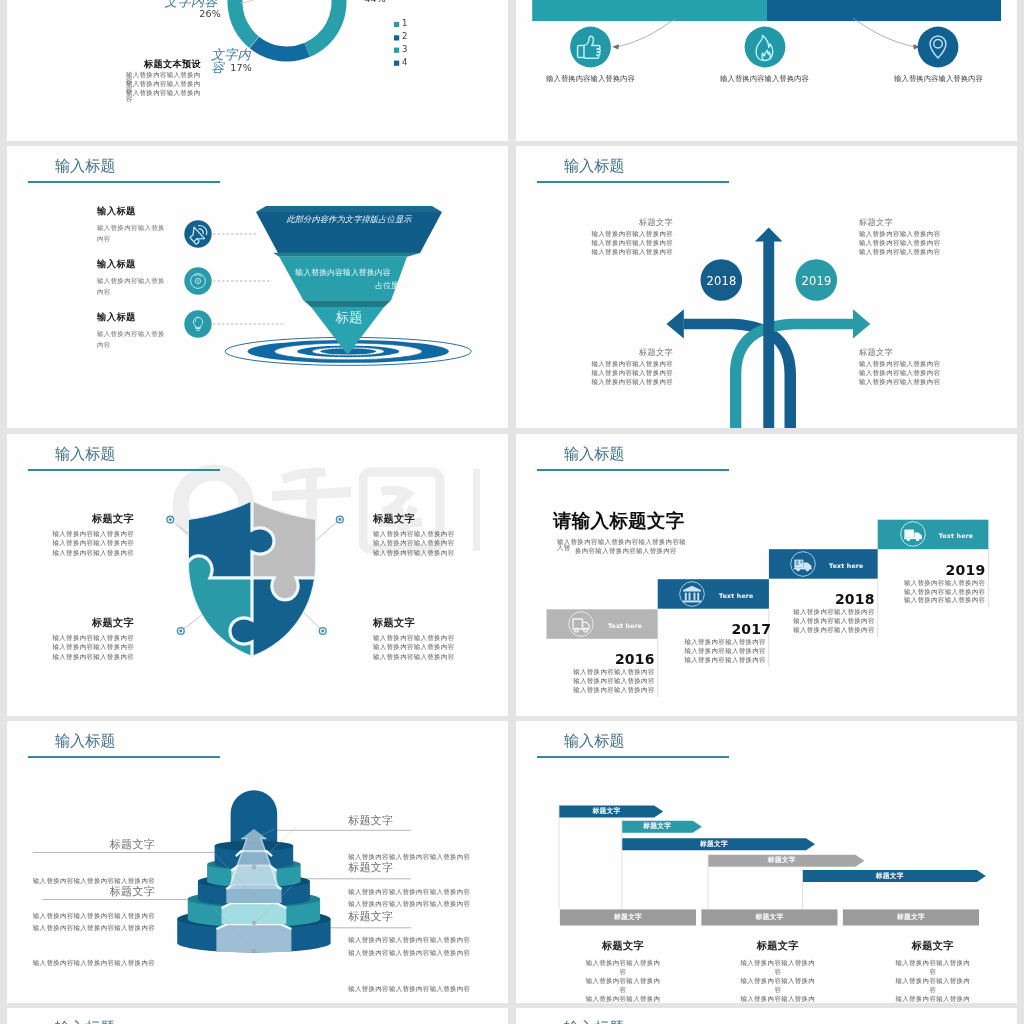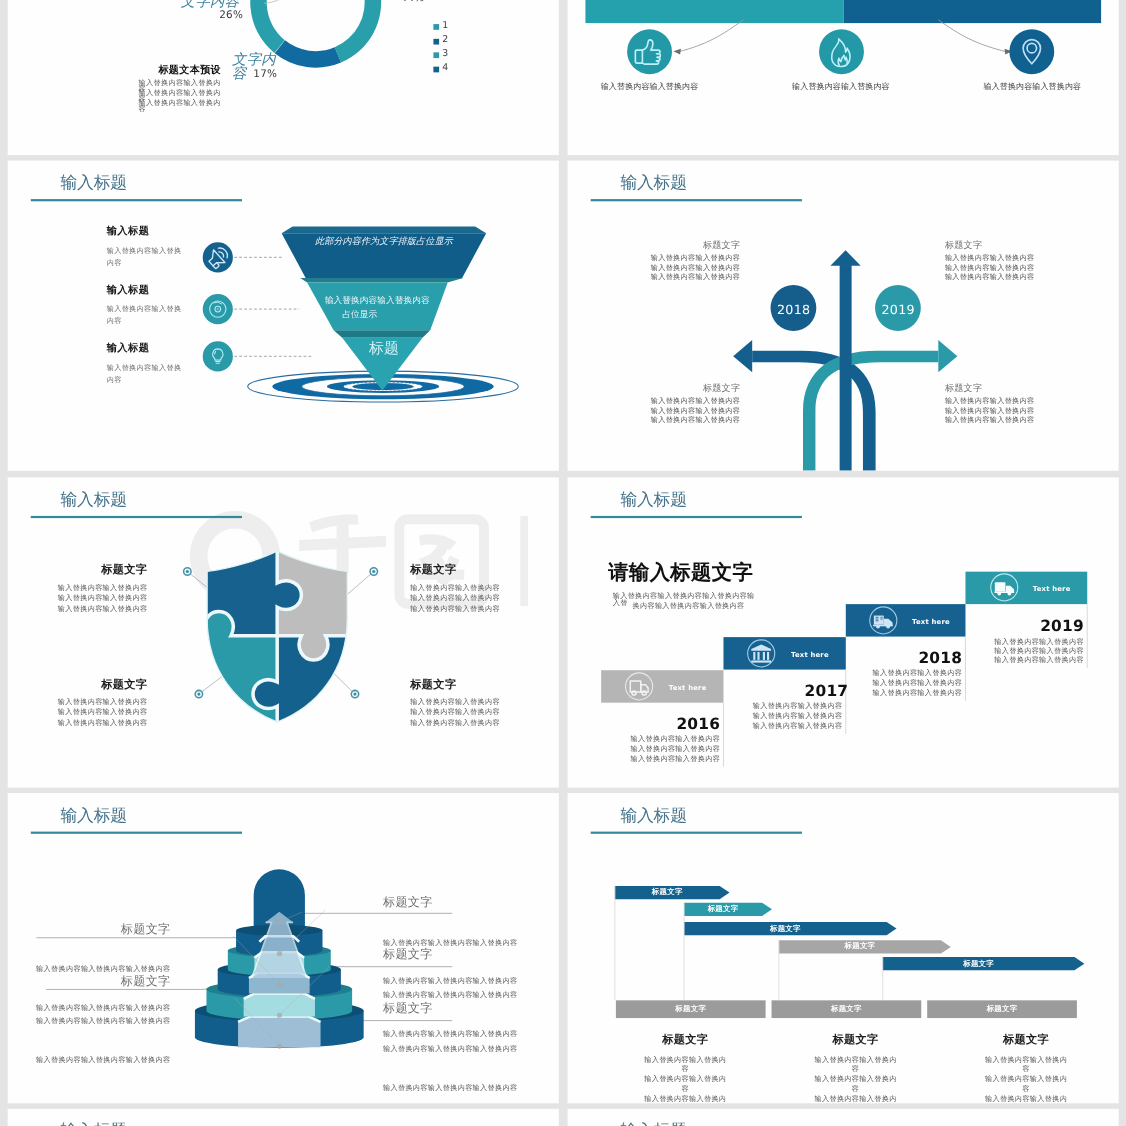--- a/index.html
+++ b/index.html
@@ -247,21 +247,21 @@
         <ellipse cx="341.2" cy="205.4" rx="100.6" ry="11.45" fill="#0f6aa3"></ellipse>
         <ellipse cx="341.2" cy="205.4" rx="73.7" ry="8.39" fill="#fefefe" stroke="#2a6ca0" stroke-width="0.7"></ellipse>
         <ellipse cx="341.2" cy="205.4" rx="51" ry="5.8" fill="#0f6aa3"></ellipse>
         <ellipse cx="341.2" cy="205.4" rx="36" ry="4.1" fill="#fefefe" stroke="#2a6ca0" stroke-width="0.6" stroke-dasharray="2 1.6"></ellipse>
         <ellipse cx="341.2" cy="205.4" rx="28" ry="3.19" fill="#0f6aa3"></ellipse>
       </g>
       <polygon points="304.1,161 377.1,161 340.6,209" fill="#2aa3b0"></polygon>
     </svg>
     <div class="tx fb1" style="left:249px;top:68.5px;width:186px;text-align:center">此部分内容作为文字排版占位显示</div>
     <div class="tx fb2" style="left:272px;top:123px;width:128px;text-align:center">输入替换内容输入替换内容</div>
-    <div class="tx fb2" style="left:256px;top:135.5px;width:128px;text-align:center">占位显示</div>
+    <div class="tx fb2" style="left:272px;top:135.5px;width:128px;text-align:right">占位显示</div>
     <div class="tx fb3" style="left:306px;top:165.3px;width:72px;text-align:center">标题</div>
   </div>
   <div class="slide c1 r1">
     <div class="stitle" style="left:48px;top:13px">输入标题</div>
     <div class="sunder" style="left:21px;top:35px;width:192px"></div>
 
     <svg class="stage" width="501" height="282" viewBox="0 0 501 282">
 
       <path d="M268.5,282 L268.5,228 C268.5,196 248,183.3 210,183.3 L167.8,183.3 L167.8,172.8 L213,172.8
                C252,172.8 280,189 280,228 L280,282 Z" fill="#145f8e"></path>

